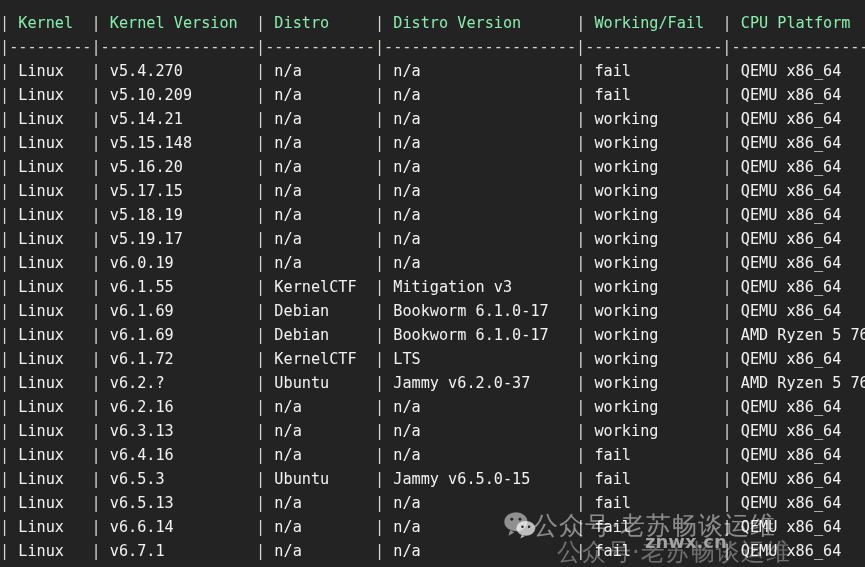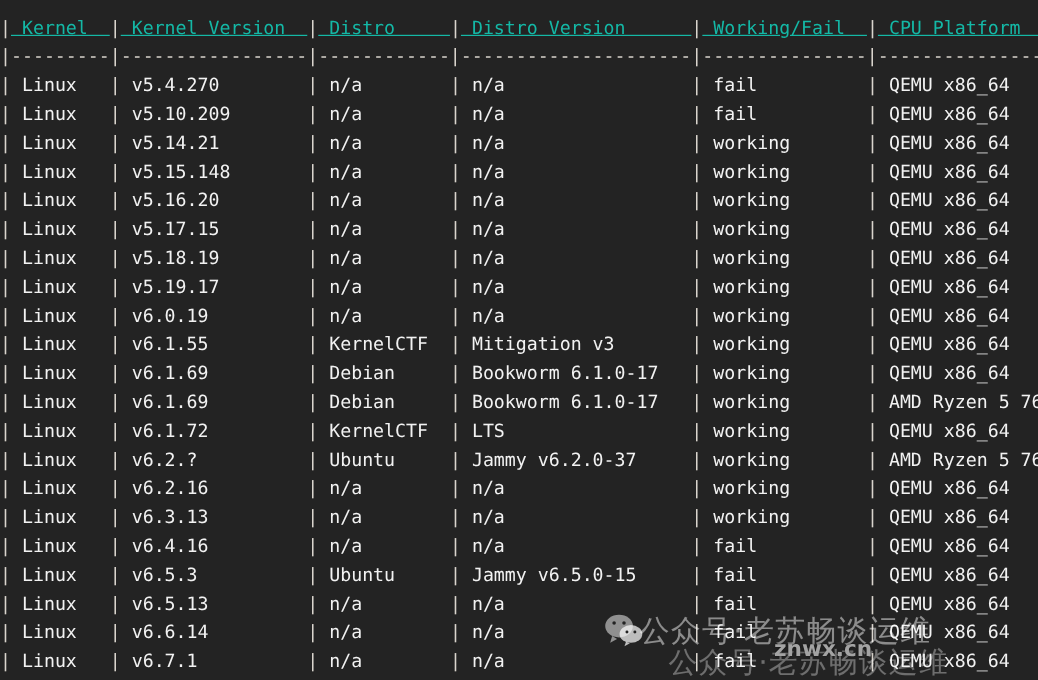--- a/index.html
+++ b/index.html
@@ -38,22 +38,21 @@
     font-size: 15.2px;
     letter-spacing: 0px;
     color: #e8e8e8;
   }
 
   .row .pipe {
     color: #d9d4cd;
   }
 
   .hdr .cell {
-    color: #14b8a6;
-    text-decoration: underline;
+    color: #86efac;
   }
 
   .sep {
     color: #d9d4cd;
     height: 24px;
     line-height: 24px;
     white-space: pre;
     font-size: 15.2px;
   }
 

